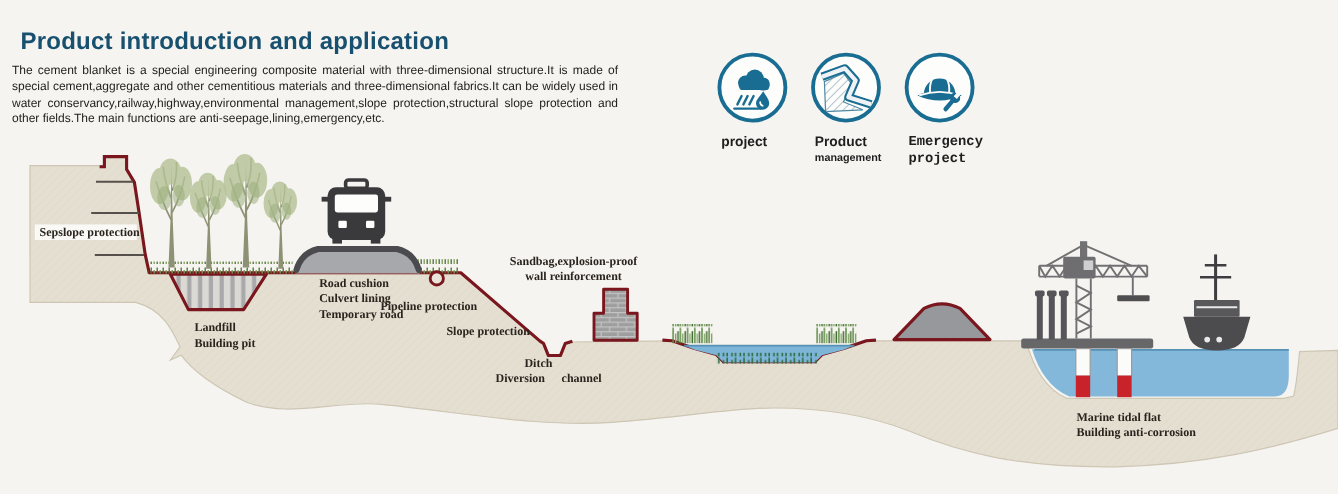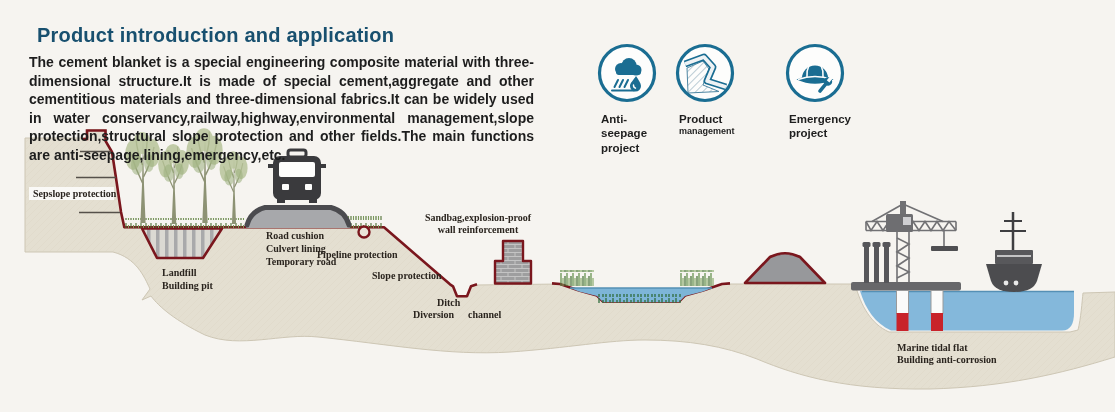--- a/index.html
+++ b/index.html
@@ -1,24 +1,24 @@
 <!DOCTYPE html>
 <html><head>
 <meta charset="utf-8">
 <style>
   html,body{margin:0;padding:0;background:#ffffff;}
   .canvas{position:relative;width:1115px;height:412px;background:#f6f4f0;overflow:hidden;
           font-family:"Liberation Sans",sans-serif;}
-  .title{position:absolute;left:37px;top:24px;font-size:20px;font-weight:bold;color:#18506f;letter-spacing:.2px;}
-  .para{position:absolute;left:29px;top:53px;width:505px;font-size:14px;line-height:1.33;
-        font-weight:700;color:#1d1d1d;text-align:justify;}
+  .title{position:absolute;left:17px;top:24px;font-size:20px;font-weight:bold;color:#18506f;letter-spacing:.2px;}
+  .para{position:absolute;left:10px;top:53px;width:505px;font-size:10px;line-height:1.33;
+        font-weight:400;color:#1d1d1d;text-align:justify;}
   .app{position:absolute;top:42px;width:72px;}
   .app svg{width:62px;height:62px;display:block;}
   .app .lbl{margin:8px 0 0 5px;font-size:11.5px;font-weight:700;color:#1e1e1e;line-height:1.25;}
-  .app1{left:596px;} .app2{left:674px;} .app3{left:784px;}
+  .app1{left:596px;} .app2{left:674px;} .app3{left:752px;font-family:Liberation Mono, monospace;}
   .app2 .line2{font-size:9px;}
   .diagram{position:absolute;left:0;top:0;width:1115px;height:412px;}
   .diagram text{font-family:"Liberation Serif",serif;font-size:10px;font-weight:700;fill:#2a241e;}
 </style>
 </head>
 <body>
 
 <div class="canvas">
 
   <svg class="diagram" viewBox="0 0 1115 412">
@@ -209,21 +209,20 @@
       <g stroke="#1a6d92" stroke-width="2" stroke-linecap="round">
         <path d="M22,38 L18.5,45"></path>
           <path d="M27,38 L23.5,45"></path>
           <path d="M32,38 L28.5,45"></path>
       </g>
       <path d="M40,34 C42.5,38 45,41 45,44 a5.5,5.5 0 1 1 -11,0 C34,41 37.5,38 40,34 Z" fill="#1a6d92"></path>
       <path d="M37.5,43 a3.2,3.2 0 0 0 2,3.2" stroke="#fdfdfc" stroke-width="1.4" fill="none" stroke-linecap="round"></path>
       <path d="M16,48.5 H38" stroke="#1a6d92" stroke-width="2" stroke-linecap="round"></path>
     </svg>
     <div class="lbl">
-      <div class="line1">Anti-seepage</div>
       <div class="line2">project</div>
     </div>
   </div>
 
   <div class="app app2">
     <svg viewBox="0 0 62 62">
       <defs>
         <pattern id="hatchP2" width="5" height="5" patternUnits="userSpaceOnUse" patternTransform="rotate(45)">
           <path d="M0,0 V5" stroke="#a9bfcb" stroke-width="1.6"></path>
         </pattern>

